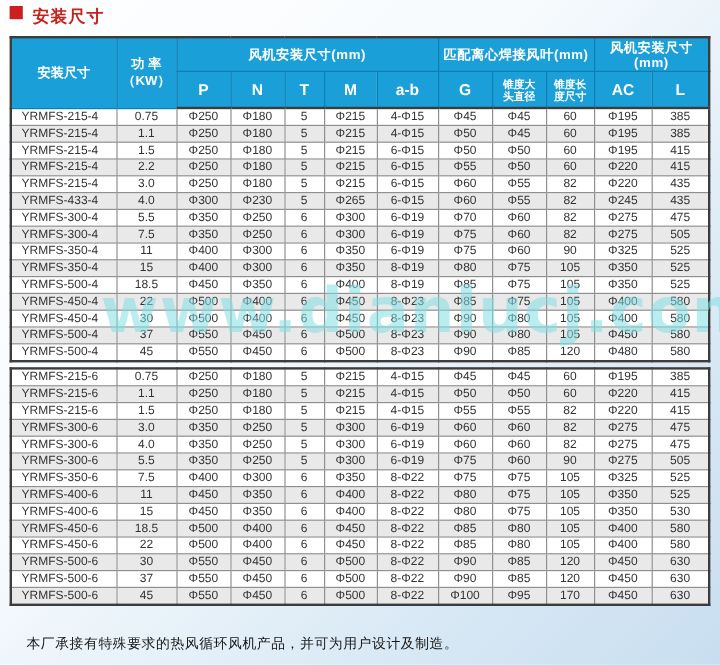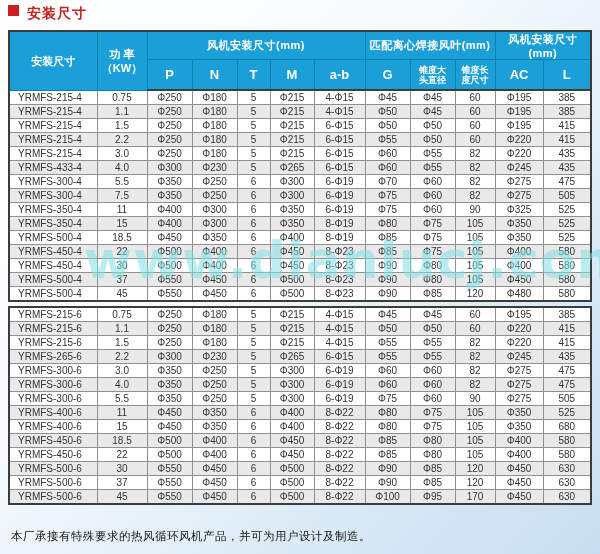--- a/index.html
+++ b/index.html
@@ -20,21 +20,21 @@
   .spec th.sub-th{font-size:13px;height:29px;}
   .spec th.sub-th.small{font-size:9px;line-height:10px;white-space:pre-line;font-weight:bold;}
   .spec thead tr:last-child th{border-bottom:2px solid #3c3c3c;}
   .spec td{border:1px solid #909090;font-size:10px;color:#333;text-align:center;
            height:13px;line-height:13px;padding:0;white-space:nowrap;overflow:hidden;}
   .spec td.model{text-align:left;padding-left:8px;}
   .spec tbody tr:nth-child(even) td{background:#e9e9e9;}
   .watermark{position:absolute;left:84px;top:230px;font-size:52px;font-weight:bold;
              color:rgba(130,223,228,0.55);white-space:nowrap;pointer-events:none;
              letter-spacing:1px;z-index:5;font-family:"DejaVu Sans",sans-serif;}
-  .footer{position:absolute;left:11px;top:529px;font-size:11.5px;color:#151515;
+  .footer{position:absolute;left:22px;top:529px;font-size:11.5px;color:#151515;
           letter-spacing:0.5px;}
 </style>
 </head>
 <body>
 
 <div class="page">
 
   <div class="title">
     <span class="bullet"></span>
     <span class="txt">安装尺寸</span>
@@ -346,34 +346,20 @@
             <td>5</td>
             <td>Φ215</td>
             <td>4-Φ15</td>
             <td>Φ55</td>
             <td>Φ55</td>
             <td>82</td>
             <td>Φ220</td>
             <td>415</td>
           </tr>
           <tr>
-            <td class="model">YRMFS-265-6</td>
-            <td>2.2</td>
-            <td>Φ300</td>
-            <td>Φ230</td>
-            <td>5</td>
-            <td>Φ265</td>
-            <td>6-Φ15</td>
-            <td>Φ55</td>
-            <td>Φ55</td>
-            <td>82</td>
-            <td>Φ245</td>
-            <td>435</td>
-          </tr>
-          <tr>
             <td class="model">YRMFS-300-6</td>
             <td>3.0</td>
             <td>Φ350</td>
             <td>Φ250</td>
             <td>5</td>
             <td>Φ300</td>
             <td>6-Φ19</td>
             <td>Φ60</td>
             <td>Φ60</td>
             <td>82</td>
@@ -402,20 +388,34 @@
             <td>5</td>
             <td>Φ300</td>
             <td>6-Φ19</td>
             <td>Φ75</td>
             <td>Φ60</td>
             <td>90</td>
             <td>Φ275</td>
             <td>505</td>
           </tr>
           <tr>
+            <td class="model">YRMFS-350-6</td>
+            <td>7.5</td>
+            <td>Φ400</td>
+            <td>Φ300</td>
+            <td>6</td>
+            <td>Φ350</td>
+            <td>8-Φ22</td>
+            <td>Φ75</td>
+            <td>Φ75</td>
+            <td>105</td>
+            <td>Φ325</td>
+            <td>525</td>
+          </tr>
+          <tr>
             <td class="model">YRMFS-400-6</td>
             <td>11</td>
             <td>Φ450</td>
             <td>Φ350</td>
             <td>6</td>
             <td>Φ400</td>
             <td>8-Φ22</td>
             <td>Φ80</td>
             <td>Φ75</td>
             <td>105</td>
@@ -427,21 +427,21 @@
             <td>15</td>
             <td>Φ450</td>
             <td>Φ350</td>
             <td>6</td>
             <td>Φ400</td>
             <td>8-Φ22</td>
             <td>Φ80</td>
             <td>Φ75</td>
             <td>105</td>
             <td>Φ350</td>
-            <td>680</td>
+            <td>530</td>
           </tr>
           <tr>
             <td class="model">YRMFS-450-6</td>
             <td>18.5</td>
             <td>Φ500</td>
             <td>Φ400</td>
             <td>6</td>
             <td>Φ450</td>
             <td>8-Φ22</td>
             <td>Φ85</td>

